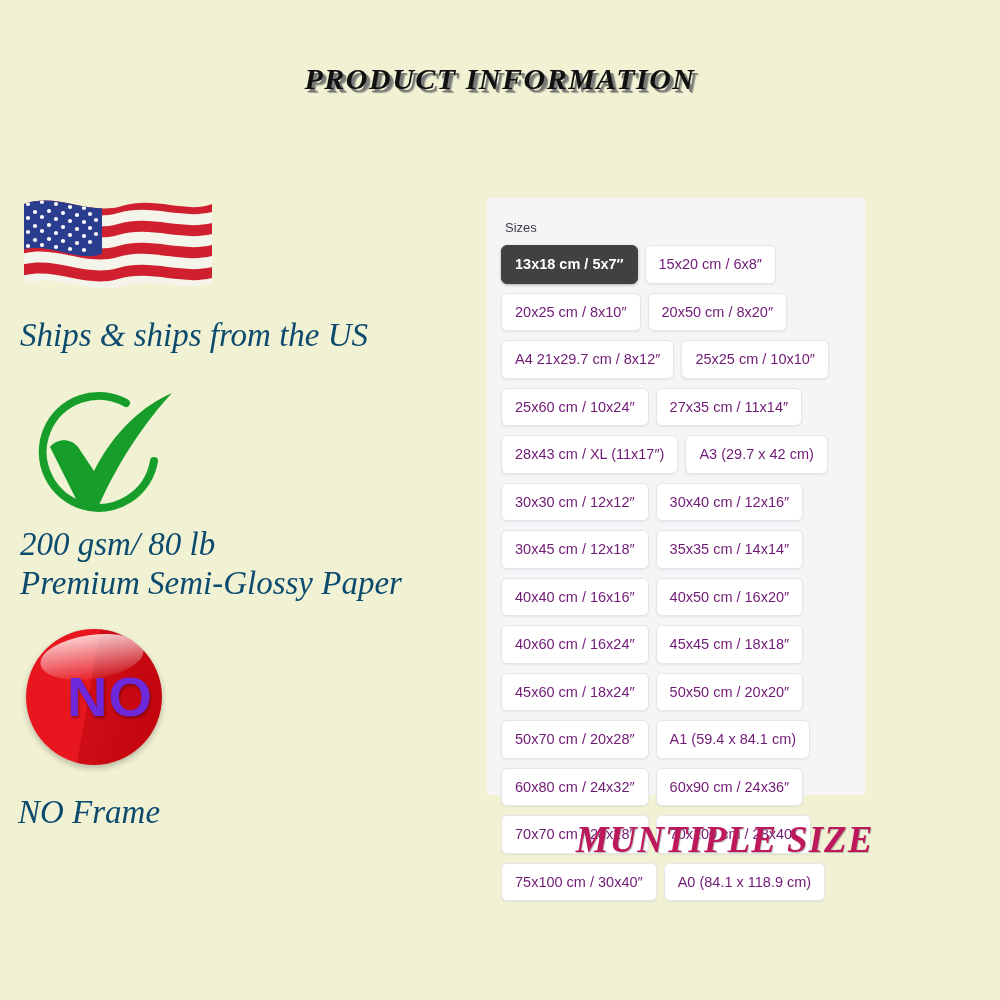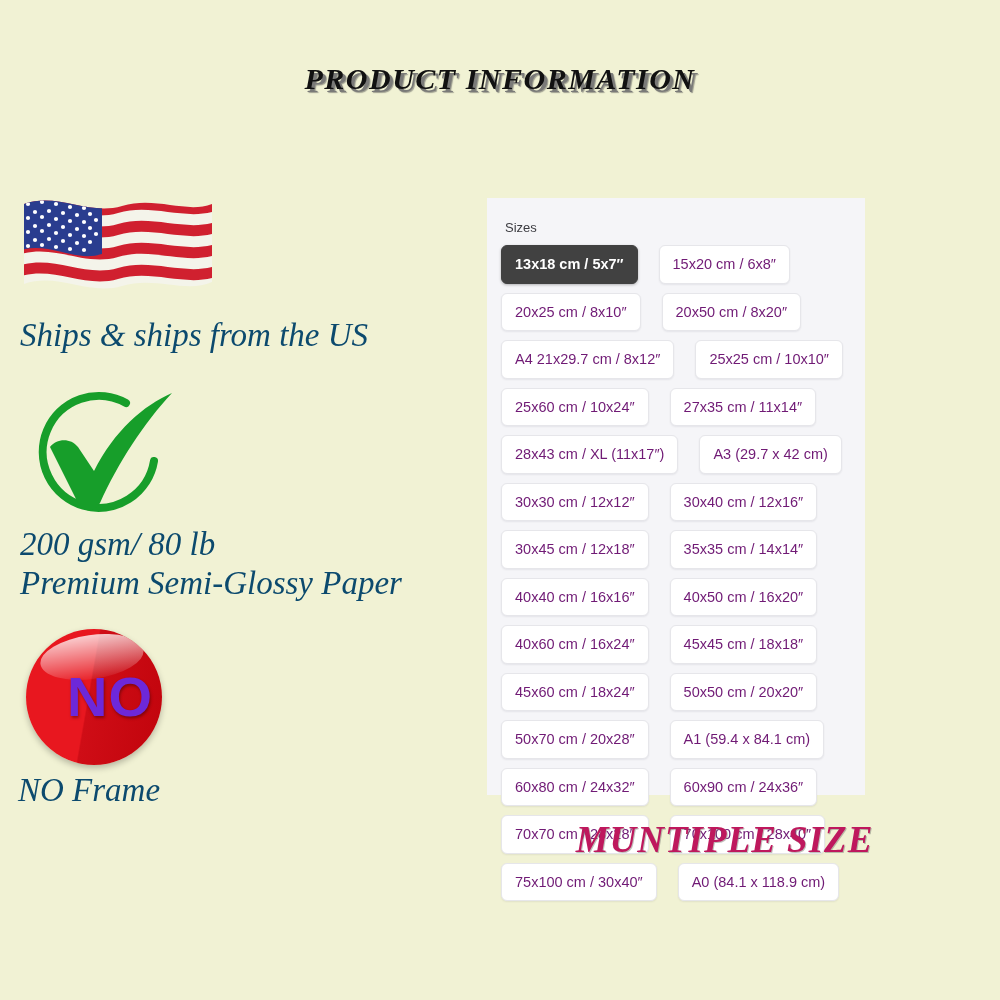--- a/index.html
+++ b/index.html
@@ -116,21 +116,21 @@
     justify-content: center;
     font-family: "Liberation Sans", sans-serif;
     font-weight: bold;
     font-size: 56px;
     color: #6d28d9;
     letter-spacing: 1px;
     text-shadow: 1px 2px 3px rgba(0,0,0,0.35);
   }
   .noframe-text {
     font-size: 33px;
-    margin-top: 2px;
+    margin-top: 24px;
     margin-left: 4px;
     font-family: Liberation Serif, serif;
   }
 
   
   .sizes-panel {
     position: absolute;
     left: 487px;
     top: 198px;
     width: 378px;
@@ -141,21 +141,21 @@
   }
   .sizes-label {
     font-size: 13px;
     color: #3c3c41;
     margin: 0 0 10px 4px;
     font-family: "Liberation Sans", sans-serif;
   }
   .chip-grid {
     display: flex;
     flex-wrap: wrap;
-    gap: 9px 21px;
+    gap: 9px 7px;
     align-content: flex-start;
   }
   .chip {
     background: #ffffff;
     border: 1px solid #e6e6ea;
     border-radius: 6px;
     box-shadow: 0 1px 2px rgba(20,20,40,0.07);
     font-size: 14.5px;
     color: #701a75;
     padding: 11px 13px;

